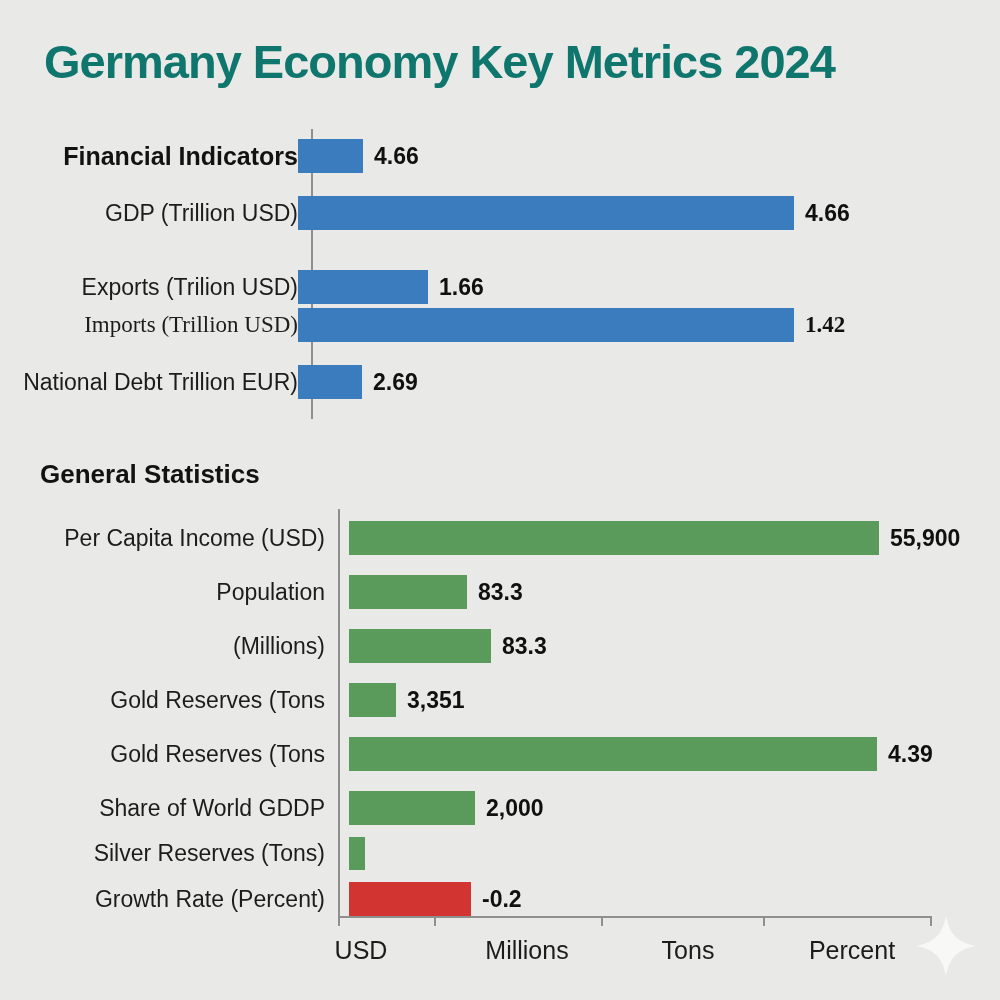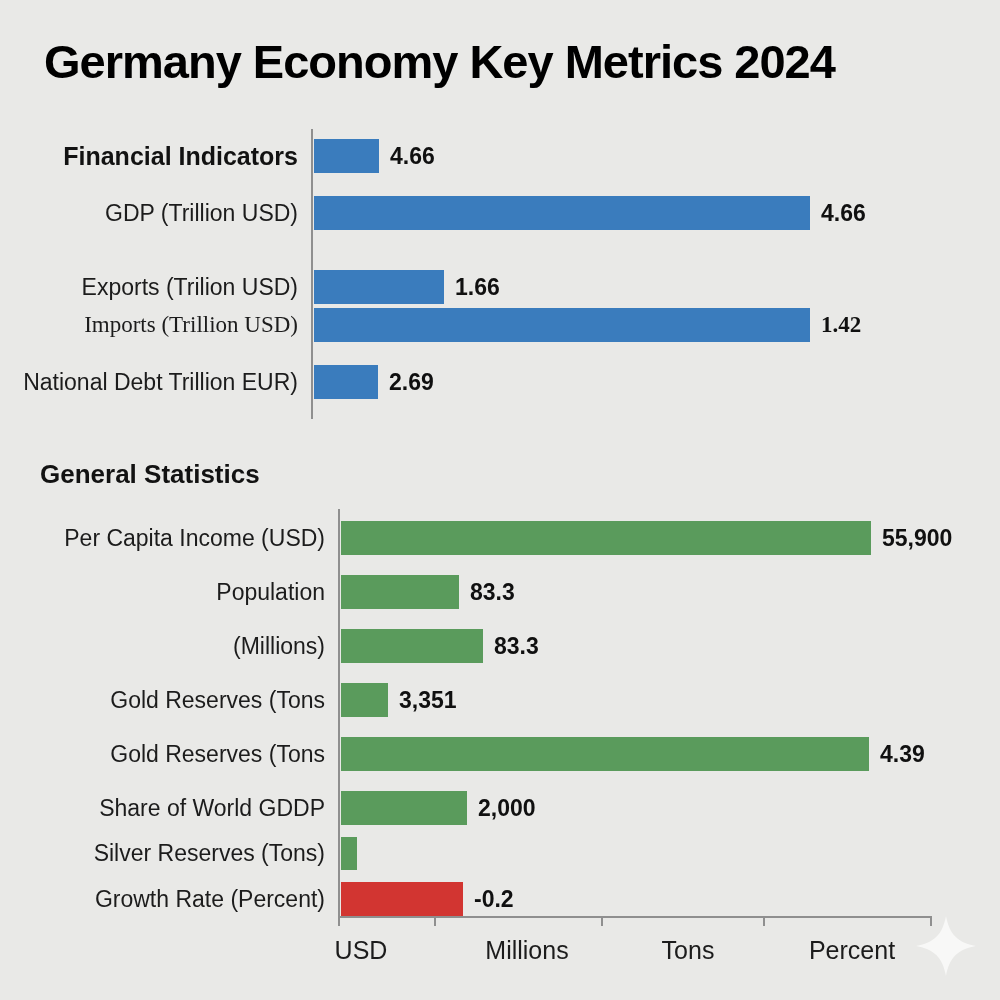--- a/index.html
+++ b/index.html
@@ -6,32 +6,32 @@
   body{
     width:1000px;height:1000px;overflow:hidden;
     background:#e9e9e7;
     font-family:"Liberation Sans","DejaVu Sans",sans-serif;
     -webkit-font-smoothing:antialiased;
   }
   .canvas{position:relative;width:1000px;height:1000px;}
 
   .page-title{
     position:absolute;left:44px;top:34px;
-    font-size:47px;font-weight:700;color:#000000;
+    font-size:47px;font-weight:700;color:#0f766e;
     letter-spacing:-1px;white-space:nowrap;
   }
 
   
   .row{position:absolute;left:0;display:flex;align-items:center;height:34px;}
   .lbl{
     text-align:right;font-size:23px;color:#1c1c1c;
     white-space:nowrap;flex:0 0 auto;
   }
-  .c1 .lbl{width:298px;padding-right:16px;}
-  .c2 .lbl{width:325px;padding-right:16px;}
+  .c1 .lbl{width:298px;}
+  .c2 .lbl{width:325px;padding-right:24px;}
   .lbl.section-bold{font-weight:700;font-size:25px;color:#121212;}
   .bar{height:100%;flex:0 0 auto;}
   .val{
     margin-left:11px;font-size:23px;font-weight:700;color:#101010;
     white-space:nowrap;
   }
 
   .axis-v{position:absolute;width:2px;background:#8f8f8f;}
   .axis-h{position:absolute;height:2px;background:#8f8f8f;}
   .tick{position:absolute;width:2px;height:9px;background:#8f8f8f;}

